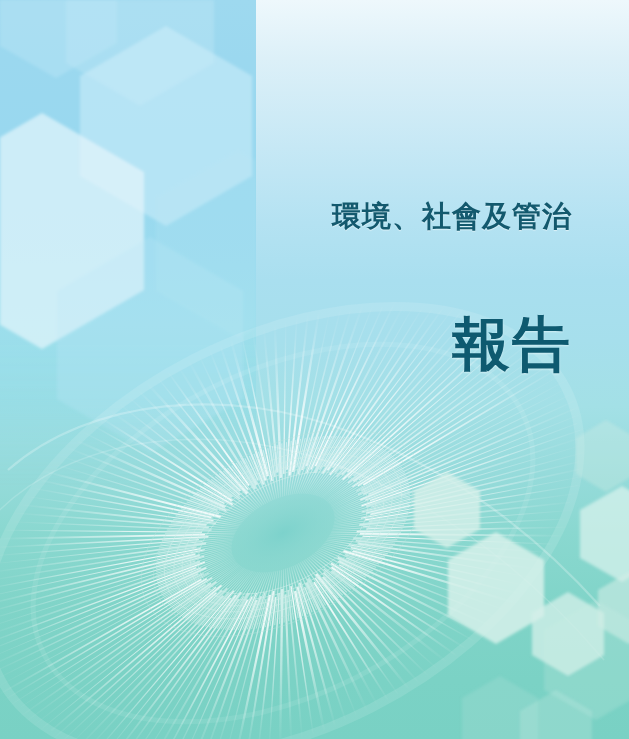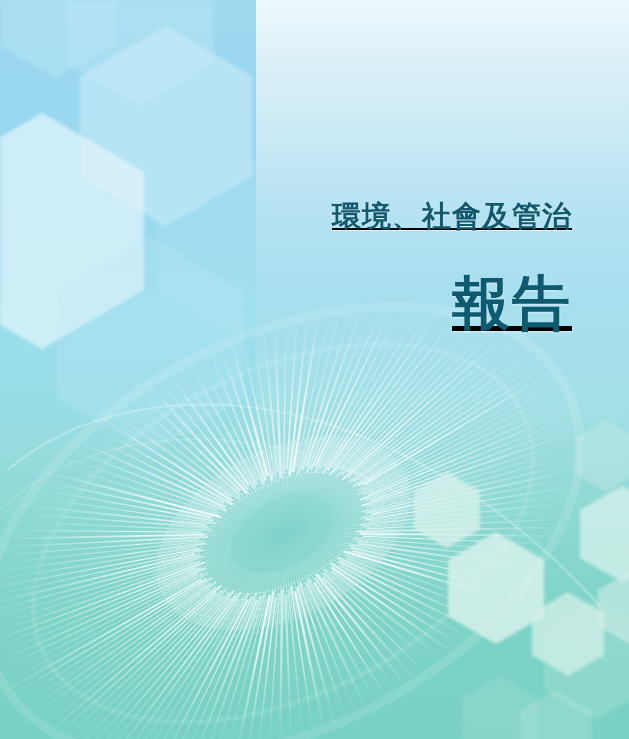--- a/index.html
+++ b/index.html
@@ -105,33 +105,32 @@
   }
 
   
   .title-block {
     position: absolute;
     left: 0;
     top: 198px;
     width: 588px;
     text-align: right;
     padding-right: 16px;
-    text-decoration: underline;
   }
   .title-line1 {
     font-size: 29px;
     font-weight: 700;
     letter-spacing: 1px;
     color: #13596e;
     line-height: 1.25;
     text-shadow: 0 1px 1px rgba(255,255,255,0.55);
     white-space: nowrap;
   }
   .title-line2 {
-    margin-top: 39px;
+    margin-top: 80px;
     font-size: 58px;
     font-weight: 700;
     letter-spacing: 2px;
     color: #0e5a70;
     line-height: 1.05;
     text-shadow: 0 1px 2px rgba(255,255,255,0.5);
     white-space: nowrap;
   }
 </style>
 </head>

